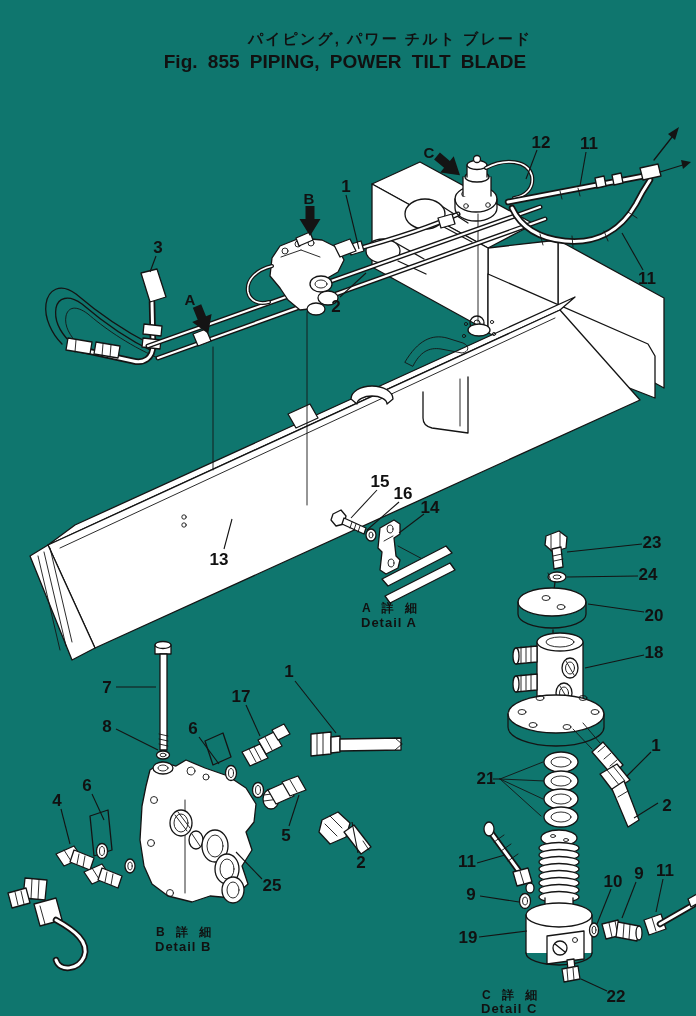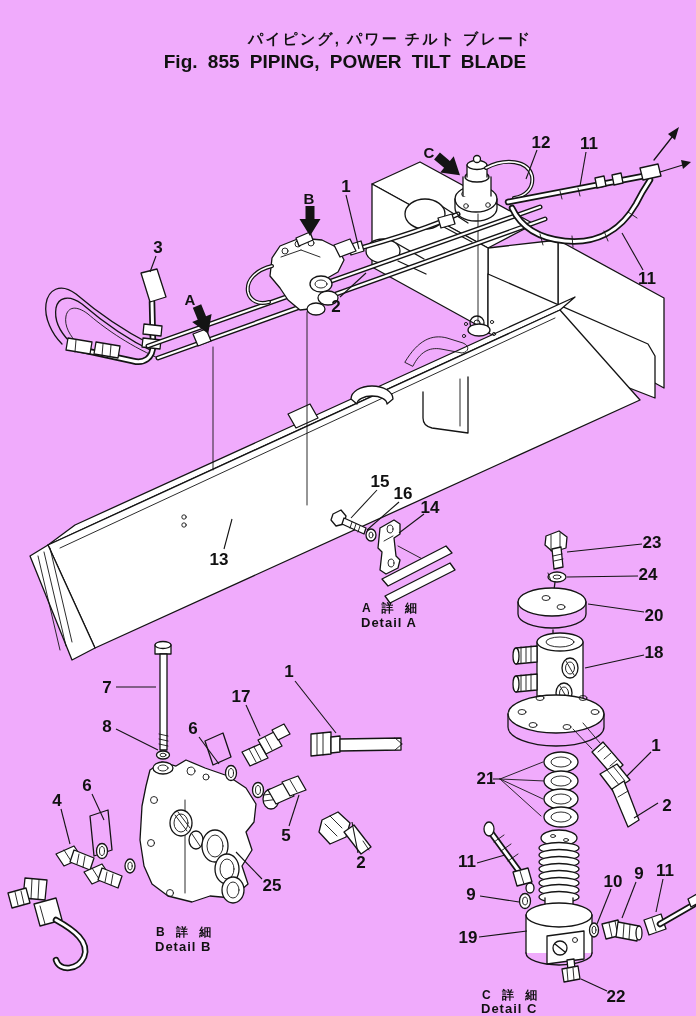--- a/index.html
+++ b/index.html
@@ -1,16 +1,16 @@
 <!DOCTYPE html>
 <html><head>
 <meta charset="utf-8">
 <style>
   html,body{margin:0;padding:0;background:#f2f2f2;}
-  .page{position:relative;width:696px;height:1016px;background:#f0abfc;overflow:hidden;
+  .page{position:relative;width:696px;height:1016px;background:#0f766e;overflow:hidden;
         font-family:"Liberation Sans",sans-serif;text-decoration:underline;}
   svg{position:absolute;left:0;top:0;}
   
   .ln{stroke:#141414;stroke-width:1.3;fill:none;stroke-linecap:round;stroke-linejoin:round;}
   .thin{stroke-width:0.9;}
   .fw{fill:#ffffff;stroke:#141414;stroke-width:1.3;stroke-linejoin:round;}
   .fb{fill:#141414;stroke:none;}
   .bgw{fill:#ffffff;stroke:none;}
   .pipe-o{stroke:#141414;stroke-width:5;fill:none;stroke-linecap:round;}
   .pipe-i{stroke:#ffffff;stroke-width:2.2;fill:none;stroke-linecap:round;}

